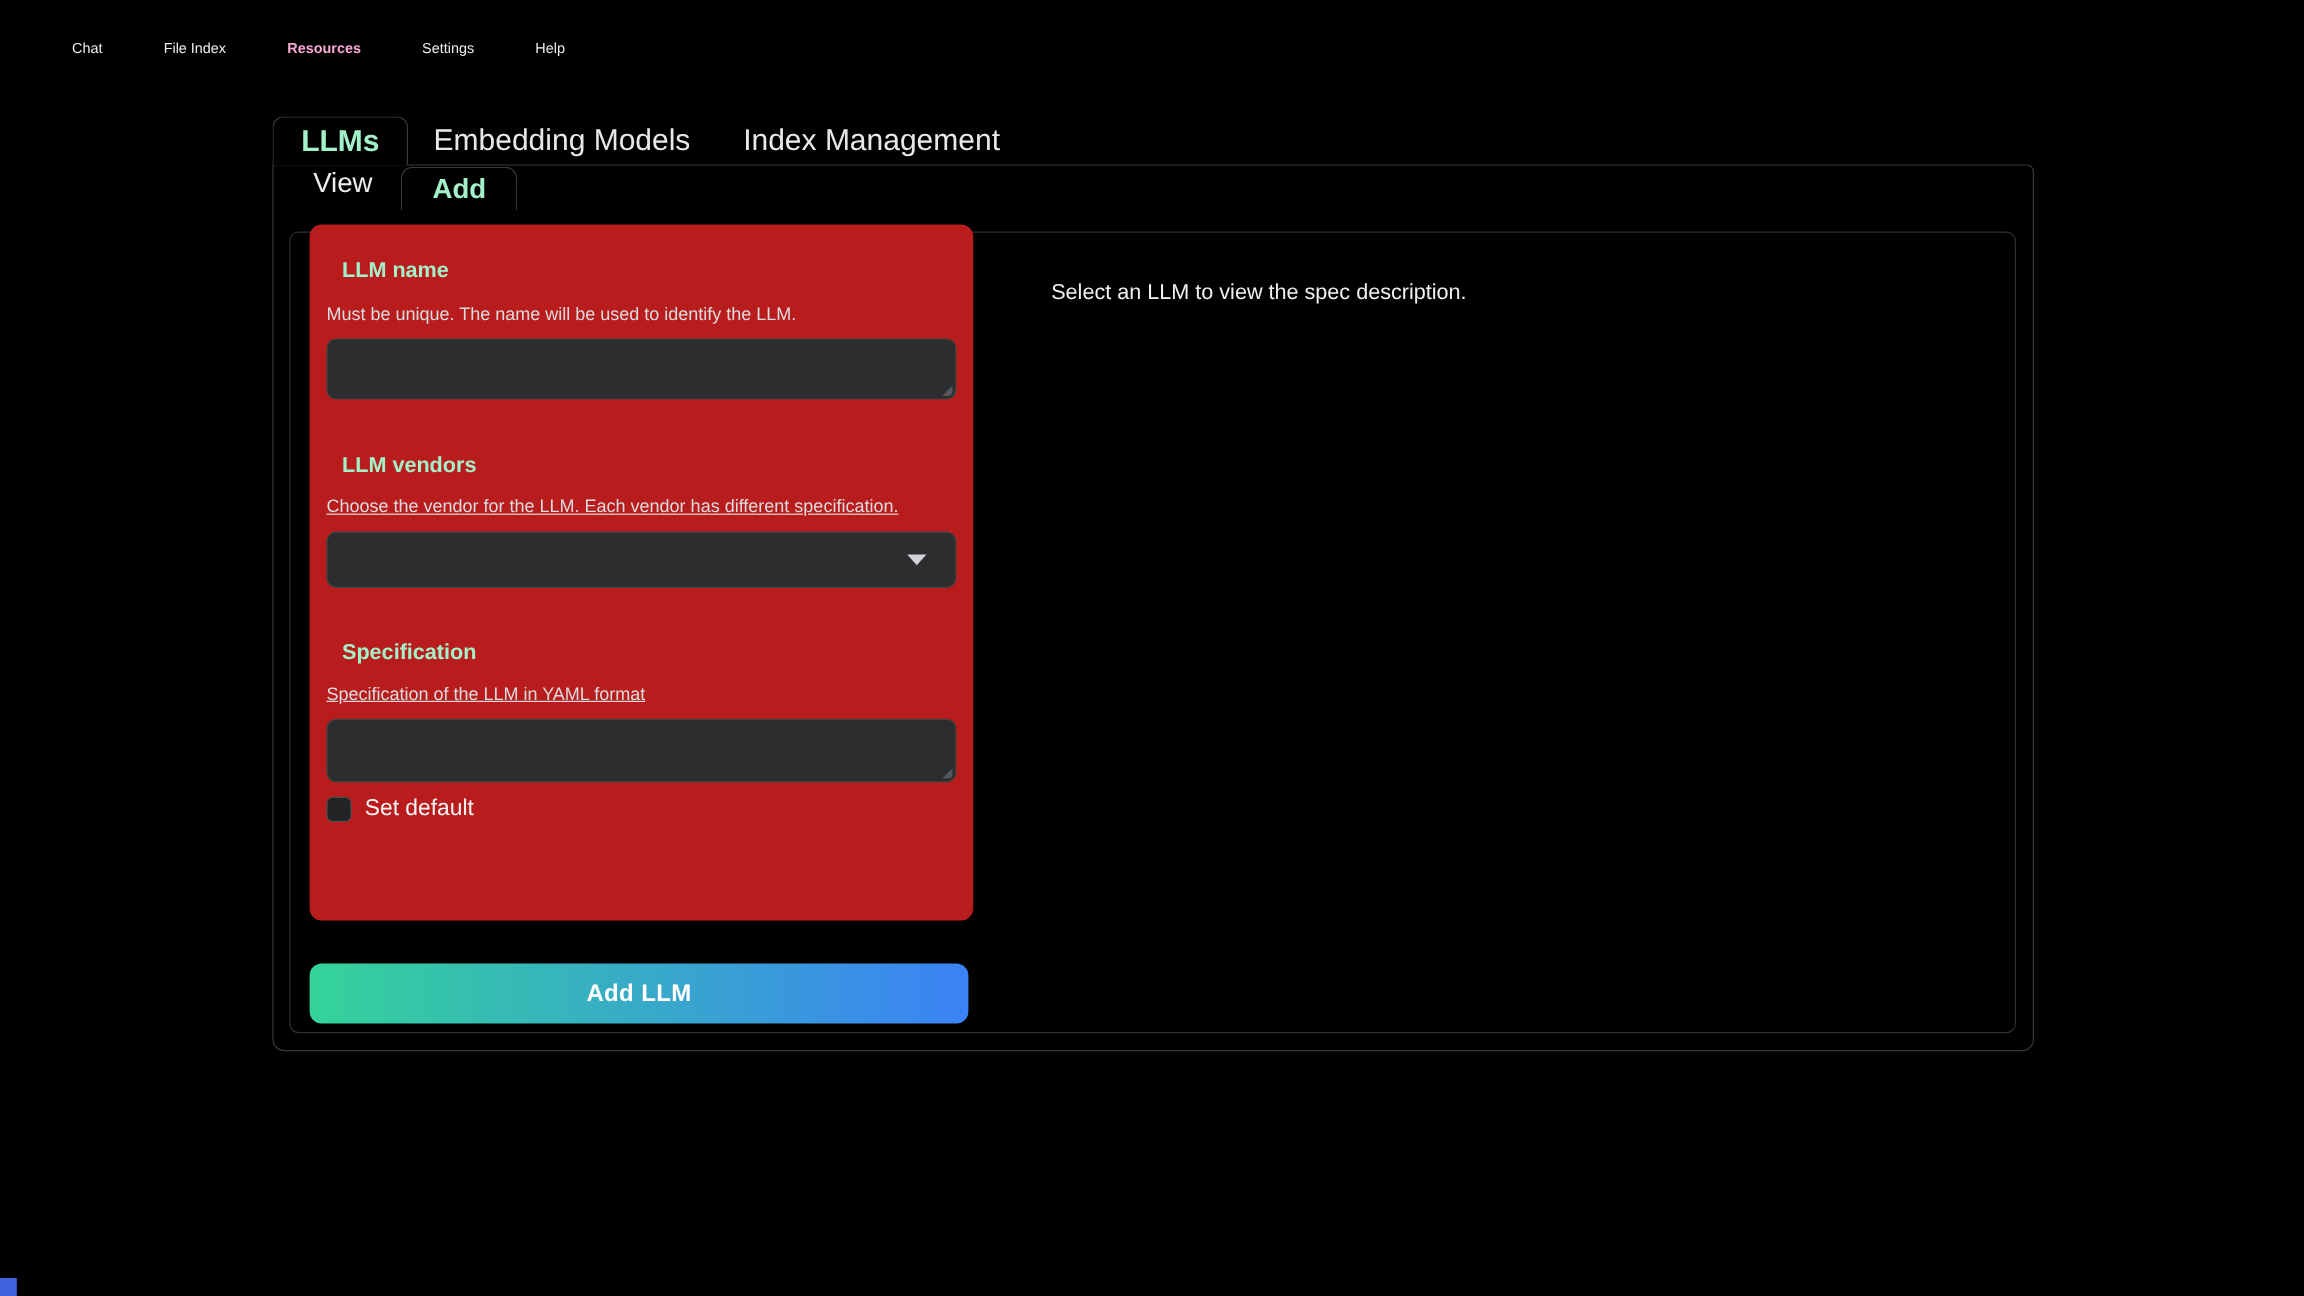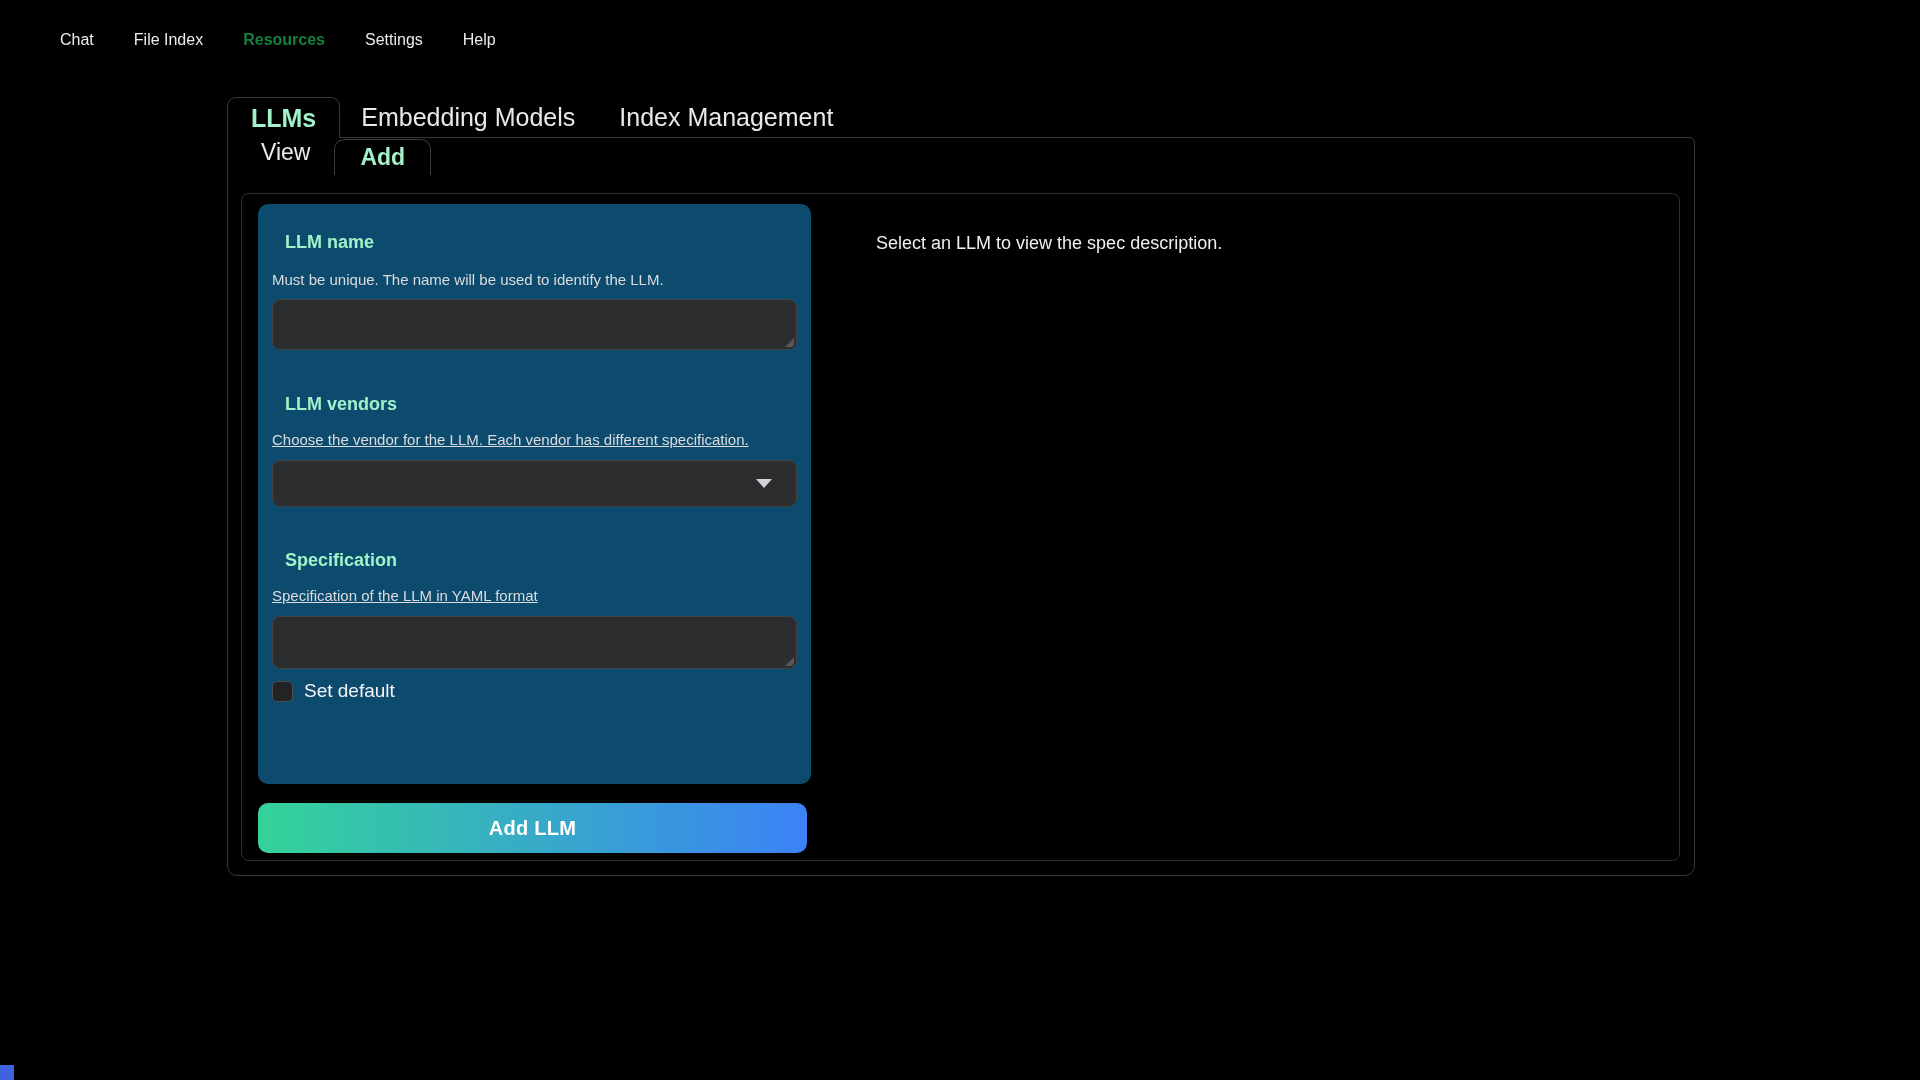--- a/index.html
+++ b/index.html
@@ -7,25 +7,25 @@
   body {
     width: 1920px; height: 1080px; position: relative; overflow: hidden;
     font-family: "Liberation Sans", sans-serif;
     color: #ececec;
     -webkit-font-smoothing: antialiased;
   }
 
   
   .top-nav {
     position: absolute; left: 60px; top: 20px; height: 40px;
-    display: flex; align-items: center; gap: 40px;
-    font-size: 16px; color: #ececec;
+    display: flex; align-items: center; gap: 51px;
+    font-size: 12px; color: #ececec;
   }
   .top-nav .nav-item { cursor: pointer; }
-  .top-nav .nav-item.active { color: #15803d; font-weight: 700; }
+  .top-nav .nav-item.active { color: #f9a8d4; font-weight: 700; }
 
   
   .tabs-row {
     position: absolute; left: 227px; top: 97px; height: 41px;
     display: flex; align-items: stretch; z-index: 3;
     font-size: 25px;
   }
   .tab-selected {
     border: 1px solid #383838; border-bottom: none;
     border-radius: 9px 9px 0 0; background: #000;
@@ -60,22 +60,22 @@
     display: flex; align-items: center; padding: 4px 25px;
     color: #a2f1c8; font-weight: 700; cursor: pointer;
   }
   .inner-panel {
     position: absolute; left: 241px; top: 193px; width: 1439px; height: 668px;
     border: 1px solid #2f2f2f; border-radius: 8px;
   }
 
   
   .form-panel {
-    position: absolute; left: 258px; top: 204px; width: 553px; height: 580px;
-    background: #0c4a6e; border-radius: 10px;
+    position: absolute; left: 258px; top: 187px; width: 553px; height: 580px;
+    background: #b91c1c; border-radius: 10px;
     padding: 28px 14px 0 14px;
   }
   .field-label {
     margin-left: 13px; color: #a2f1c8; font-weight: 700; font-size: 18px;
     line-height: 20px;
   }
   .field-help {
     color: #dcdcde; font-size: 15px; line-height: 18px;
   }
   .h1 { margin-top: 19px; }

